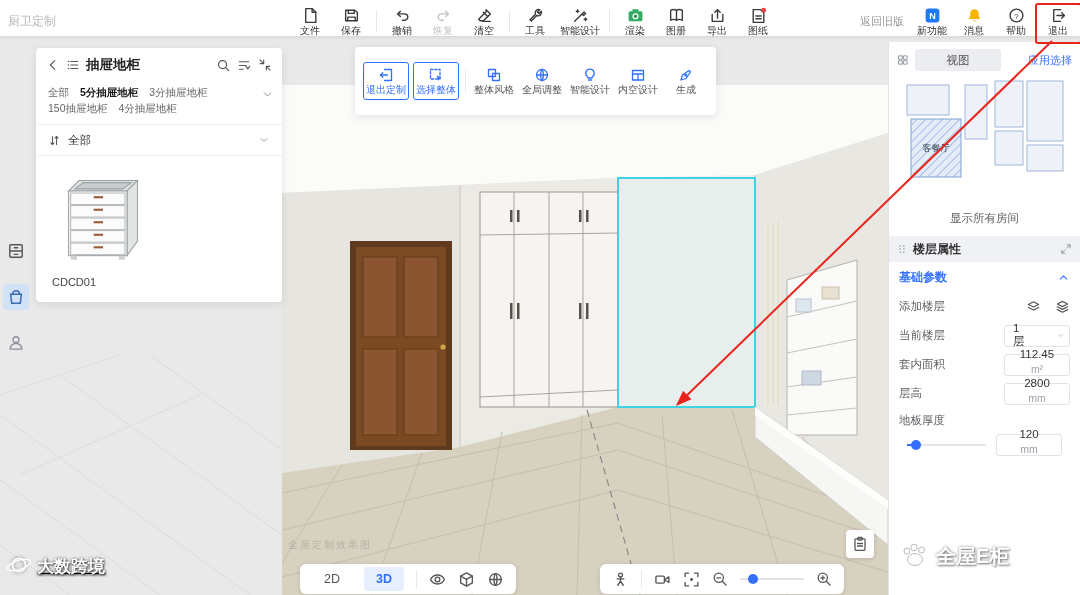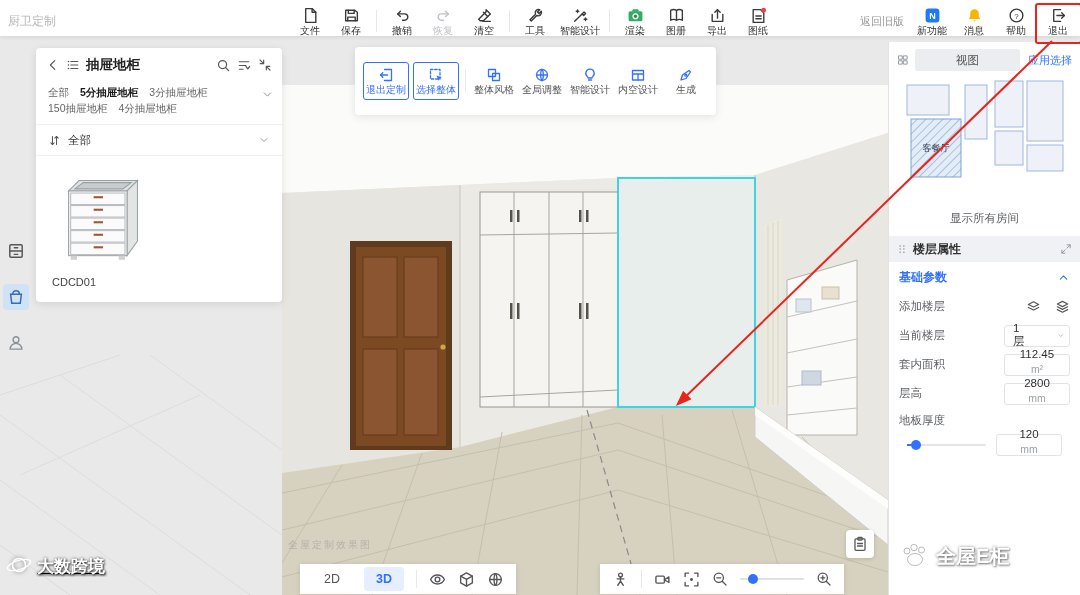--- a/index.html
+++ b/index.html
@@ -58,21 +58,21 @@
   .ct-item.boxed span{color:#3370ff;}
   .ct-sep{width:1px;height:24px;background:#ececec;margin:0 2px;}
   
   .scene{position:absolute;left:282px;top:85px;z-index:5;}
   .underlay{position:absolute;left:0;top:355px;z-index:1;opacity:.65;}
   .wm-faint{position:absolute;left:288px;top:538px;z-index:8;font-size:10px;color:rgba(130,130,130,.40);letter-spacing:2px;}
   
   .rpanel{position:absolute;left:888px;top:42px;width:192px;height:553px;background:#fff;
           border-left:1px solid #e2e2e2;z-index:28;box-sizing:border-box;}
   .view-row{display:flex;align-items:center;gap:6px;margin:7px 8px 2px 8px;}
-  .view-pill{width:105px;height:22px;background:#ebedf0;border-radius:3px;display:flex;align-items:center;
+  .view-pill{width:86px;height:22px;background:#ebedf0;border-radius:3px;display:flex;align-items:center;
              justify-content:center;font-size:11.5px;color:#555;cursor:pointer;}
   .apply-link{margin-left:auto;font-size:11px;color:#3370ff;cursor:pointer;}
   .show-all{text-align:center;font-size:11.5px;color:#606266;margin:4px 0 10px 0;cursor:pointer;}
   .sec-h{height:26px;background:#f0f1f4;display:flex;align-items:center;gap:6px;padding:0 8px;}
   .sec-title{font-size:12px;color:#333;font-weight:bold;margin-right:auto;text-align:right;}
   .bp-row{display:flex;align-items:center;height:30px;padding:0 10px;}
   .bp-title{font-size:12px;color:#3370ff;font-weight:bold;margin-right:auto;}
   .prow{display:flex;align-items:center;justify-content:space-between;height:29px;padding:0 10px;}
   .plabel{font-size:11.5px;color:#606266;}
   .icon-pair{display:flex;gap:14px;align-items:center;}
@@ -81,21 +81,21 @@
   .pbox .val{font-size:11.5px;color:#333;}
   .pbox .unit{font-size:10.5px;color:#9aa0a8;}
   .psel{height:22px;border:1px solid #e1e3e8;border-radius:3px;background:#fff;display:flex;align-items:center;
         justify-content:space-between;padding:0 4px 0 8px;width:66px;box-sizing:border-box;cursor:pointer;gap:32px;}
   .psel .val{font-size:11.5px;color:#333;}
   .slider-row{display:flex;align-items:center;gap:10px;padding:0 18px;height:26px;}
   .track{flex:1;height:2px;background:#e3e5e9;border-radius:1px;position:relative;cursor:pointer;}
   .track .tfill{position:absolute;left:0;top:0;height:2px;width:8%;background:#3370ff;}
   .track .thumb{position:absolute;left:5%;top:-4px;width:10px;height:10px;border-radius:50%;background:#3370ff;}
   
-  .bgroup{position:absolute;top:564px;height:30px;background:#fff;border-radius:0;
+  .bgroup{position:absolute;top:564px;height:30px;background:#fff;border-radius:6px;
           box-shadow:0 1px 5px rgba(0,0,0,.12);z-index:26;display:flex;align-items:center;gap:12px;padding:0 12px;}
   .bg1{left:300px;} .bg2{left:600px;}
   .mode{width:40px;height:24px;border-radius:4px;display:flex;align-items:center;justify-content:center;
         font-size:12.5px;color:#555;cursor:pointer;}
   .mode.active{background:#e6efff;color:#3370ff;font-weight:bold;}
   .b-sep{width:1px;height:18px;background:#e8e8e8;}
   .b-ic{cursor:pointer;display:flex;align-items:center;}
   .zoom-track{width:64px;height:2px;background:#dfe1e5;border-radius:1px;position:relative;cursor:pointer;}
   .zoom-track .thumb{position:absolute;left:12%;top:-4px;width:10px;height:10px;border-radius:50%;background:#3370ff;}
   .clip-btn{position:absolute;left:846px;top:530px;width:28px;height:28px;background:#fff;border-radius:4px;

